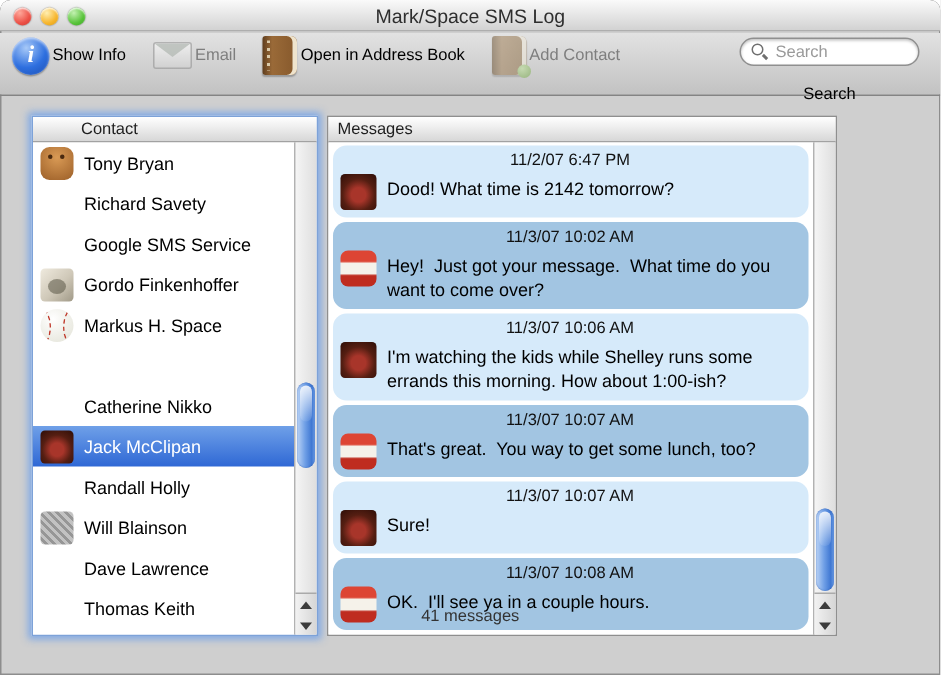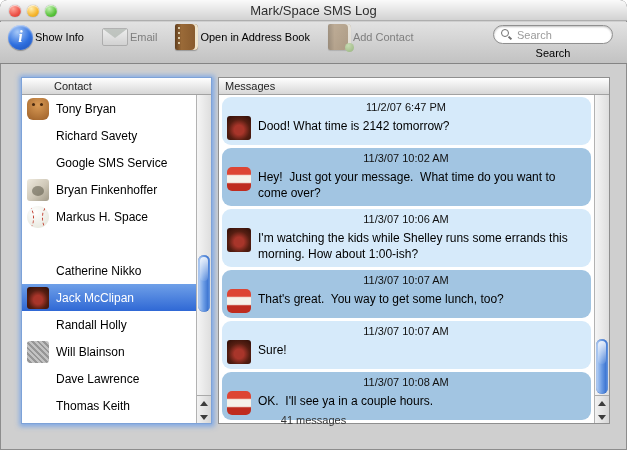--- a/index.html
+++ b/index.html
@@ -49,40 +49,40 @@
   .icon-book::before { content:""; position:absolute; left:3px; top:3px; bottom:3px; width:2px;
     background:repeating-linear-gradient(180deg,#d9c9a9 0 2px, transparent 2px 5px); }
 
   .icon-book-add { width:23px; height:26px; border-radius:2px 4px 4px 2px; position:relative;
     background:linear-gradient(90deg,#6d5435,#a2825a 28%,#93744c 85%,#7a5c38);
     box-shadow: inset -3px 0 0 #efe8d8, 0 1px 1px rgba(0,0,0,.25); }
   .icon-book-add::after { content:""; position:absolute; right:-3px; bottom:-2px; width:9px; height:9px;
     border-radius:50%; background:radial-gradient(circle at 35% 30%, #bfe39a, #6da23f); }
 
   .search-group { position:absolute; right:14px; top:3px; display:flex; flex-direction:column;
-    align-items:center; gap:3px; }
+    align-items:center; gap:13px; }
   .search-field { width:120px; height:19px; border:1px solid #8f8f8f; border-radius:10px;
     background:#fff; display:flex; align-items:center; padding:0 7px; gap:5px;
     box-shadow: inset 0 1px 2px rgba(0,0,0,.25); }
   .icon-search { width:11px; height:11px; position:relative; flex:none; }
   .icon-search::before { content:""; position:absolute; left:0; top:0; width:6px; height:6px;
     border:1.5px solid #707070; border-radius:50%; }
   .icon-search::after { content:""; position:absolute; left:7px; top:8px; width:4px; height:2px;
     background:#707070; transform:rotate(45deg); }
   .search-field input { border:none; outline:none; background:transparent; width:100%;
     font-size:11px; font-family:"Liberation Sans",sans-serif; color:#333; }
   .search-field input::placeholder { color:#9a9a9a; }
   .search-label { font-size:11px; color:#000; }
 
   
   .pane { position:absolute; top:77px; height:347px; background:#fff;
     border:1px solid #8f8f8f; }
   .pane-contacts { left:21px; width:191px;
     box-shadow: 0 0 5px 2.5px rgba(105,158,235,.8); border-color:#7da2d8; }
-  .pane-messages { left:218px; width:392px; }
+  .pane-messages { left:218px; width:340px; }
   .pane-header { height:17px; line-height:16px; font-size:11px; color:#1e1e1e;
     background:linear-gradient(#ffffff,#d7d7d7); border-bottom:1px solid #a2a2a2; }
   .pane-contacts .pane-header { padding-left:32px; }
   .pane-messages .pane-header { padding-left:6px; }
   .pane-body { position:absolute; top:17px; bottom:0; left:0; right:15px; overflow:hidden; background:#fff; }
 
   
   .contact-row { height:27px; display:flex; align-items:center; gap:7px;
     padding-left:5px; font-size:12px; color:#000; cursor:default; }
   .contact-row.selected { background:linear-gradient(#6fa0e8,#2f68d5); color:#fff; }
@@ -128,21 +128,21 @@
     border-top:1px solid #aaa; background:linear-gradient(90deg,#f2f2f2,#d6d6d6); }
   .sb-arrow { height:14px; display:flex; align-items:center; justify-content:center; cursor:default; }
   .tri-up { width:0; height:0; border-left:4px solid transparent; border-right:4px solid transparent;
     border-bottom:5px solid #3c3c3c; }
   .tri-down { width:0; height:0; border-left:4px solid transparent; border-right:4px solid transparent;
     border-top:5px solid #3c3c3c; }
   .sb-contacts .sb-thumb { top:160px; height:57px; }
   .sb-messages .sb-thumb { top:244px; height:55px; }
 
   
-  .statusbar { position:absolute; left:0; right:0; bottom:7px; height:34px; }
+  .statusbar { position:absolute; left:0; right:0; bottom:16px; height:34px; }
   .status-text { text-align:center; font-size:11px; color:#333; line-height:22px; }
 </style>
 </head>
 <body>
 
 <div class="window">
 
   <div class="titlebar">
     <span class="tl tl-red"></span>
     <span class="tl tl-yellow"></span>
@@ -200,21 +200,21 @@
     <span class="contact-name">Richard Savety</span>
   </div>
 
   <div class="contact-row">
     <span class="avatar av-none"></span>
     <span class="contact-name">Google SMS Service</span>
   </div>
 
   <div class="contact-row">
     <span class="avatar av-photo"></span>
-    <span class="contact-name">Bryan Finkenhoffer</span>
+    <span class="contact-name">Gordo Finkenhoffer</span>
   </div>
 
   <div class="contact-row">
     <span class="avatar av-baseball"></span>
     <span class="contact-name">Markus H. Space</span>
   </div>
 
   <div class="contact-row">
     <span class="avatar av-none"></span>
   </div>

